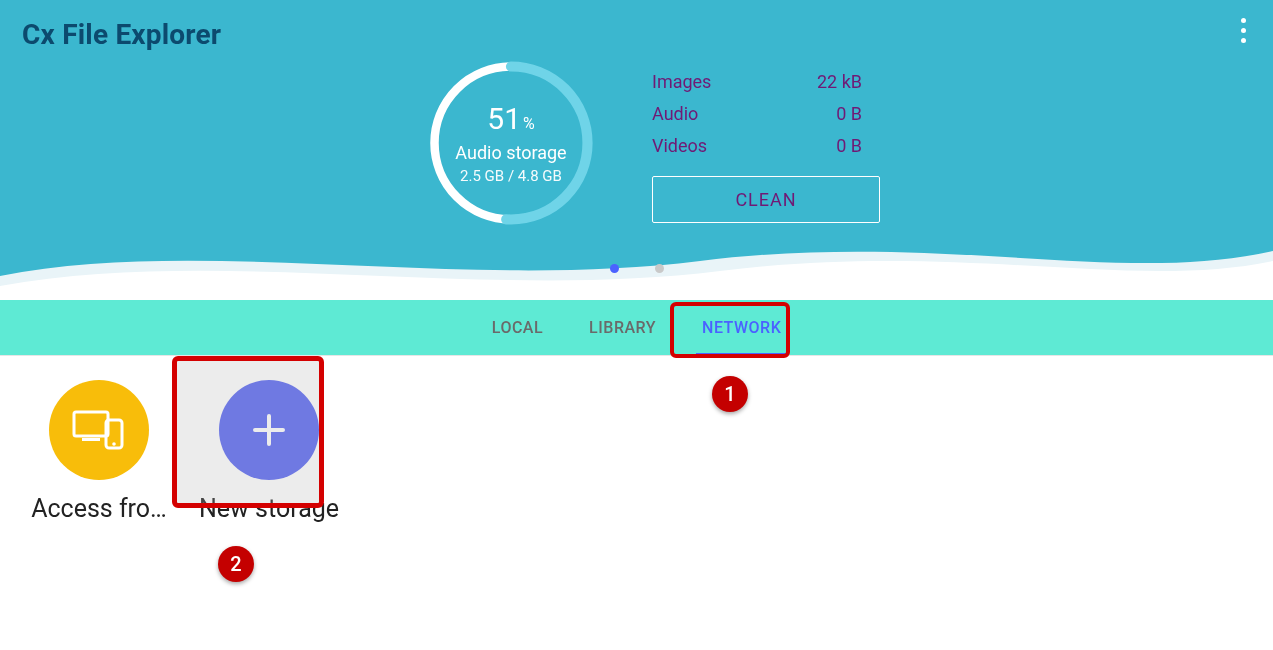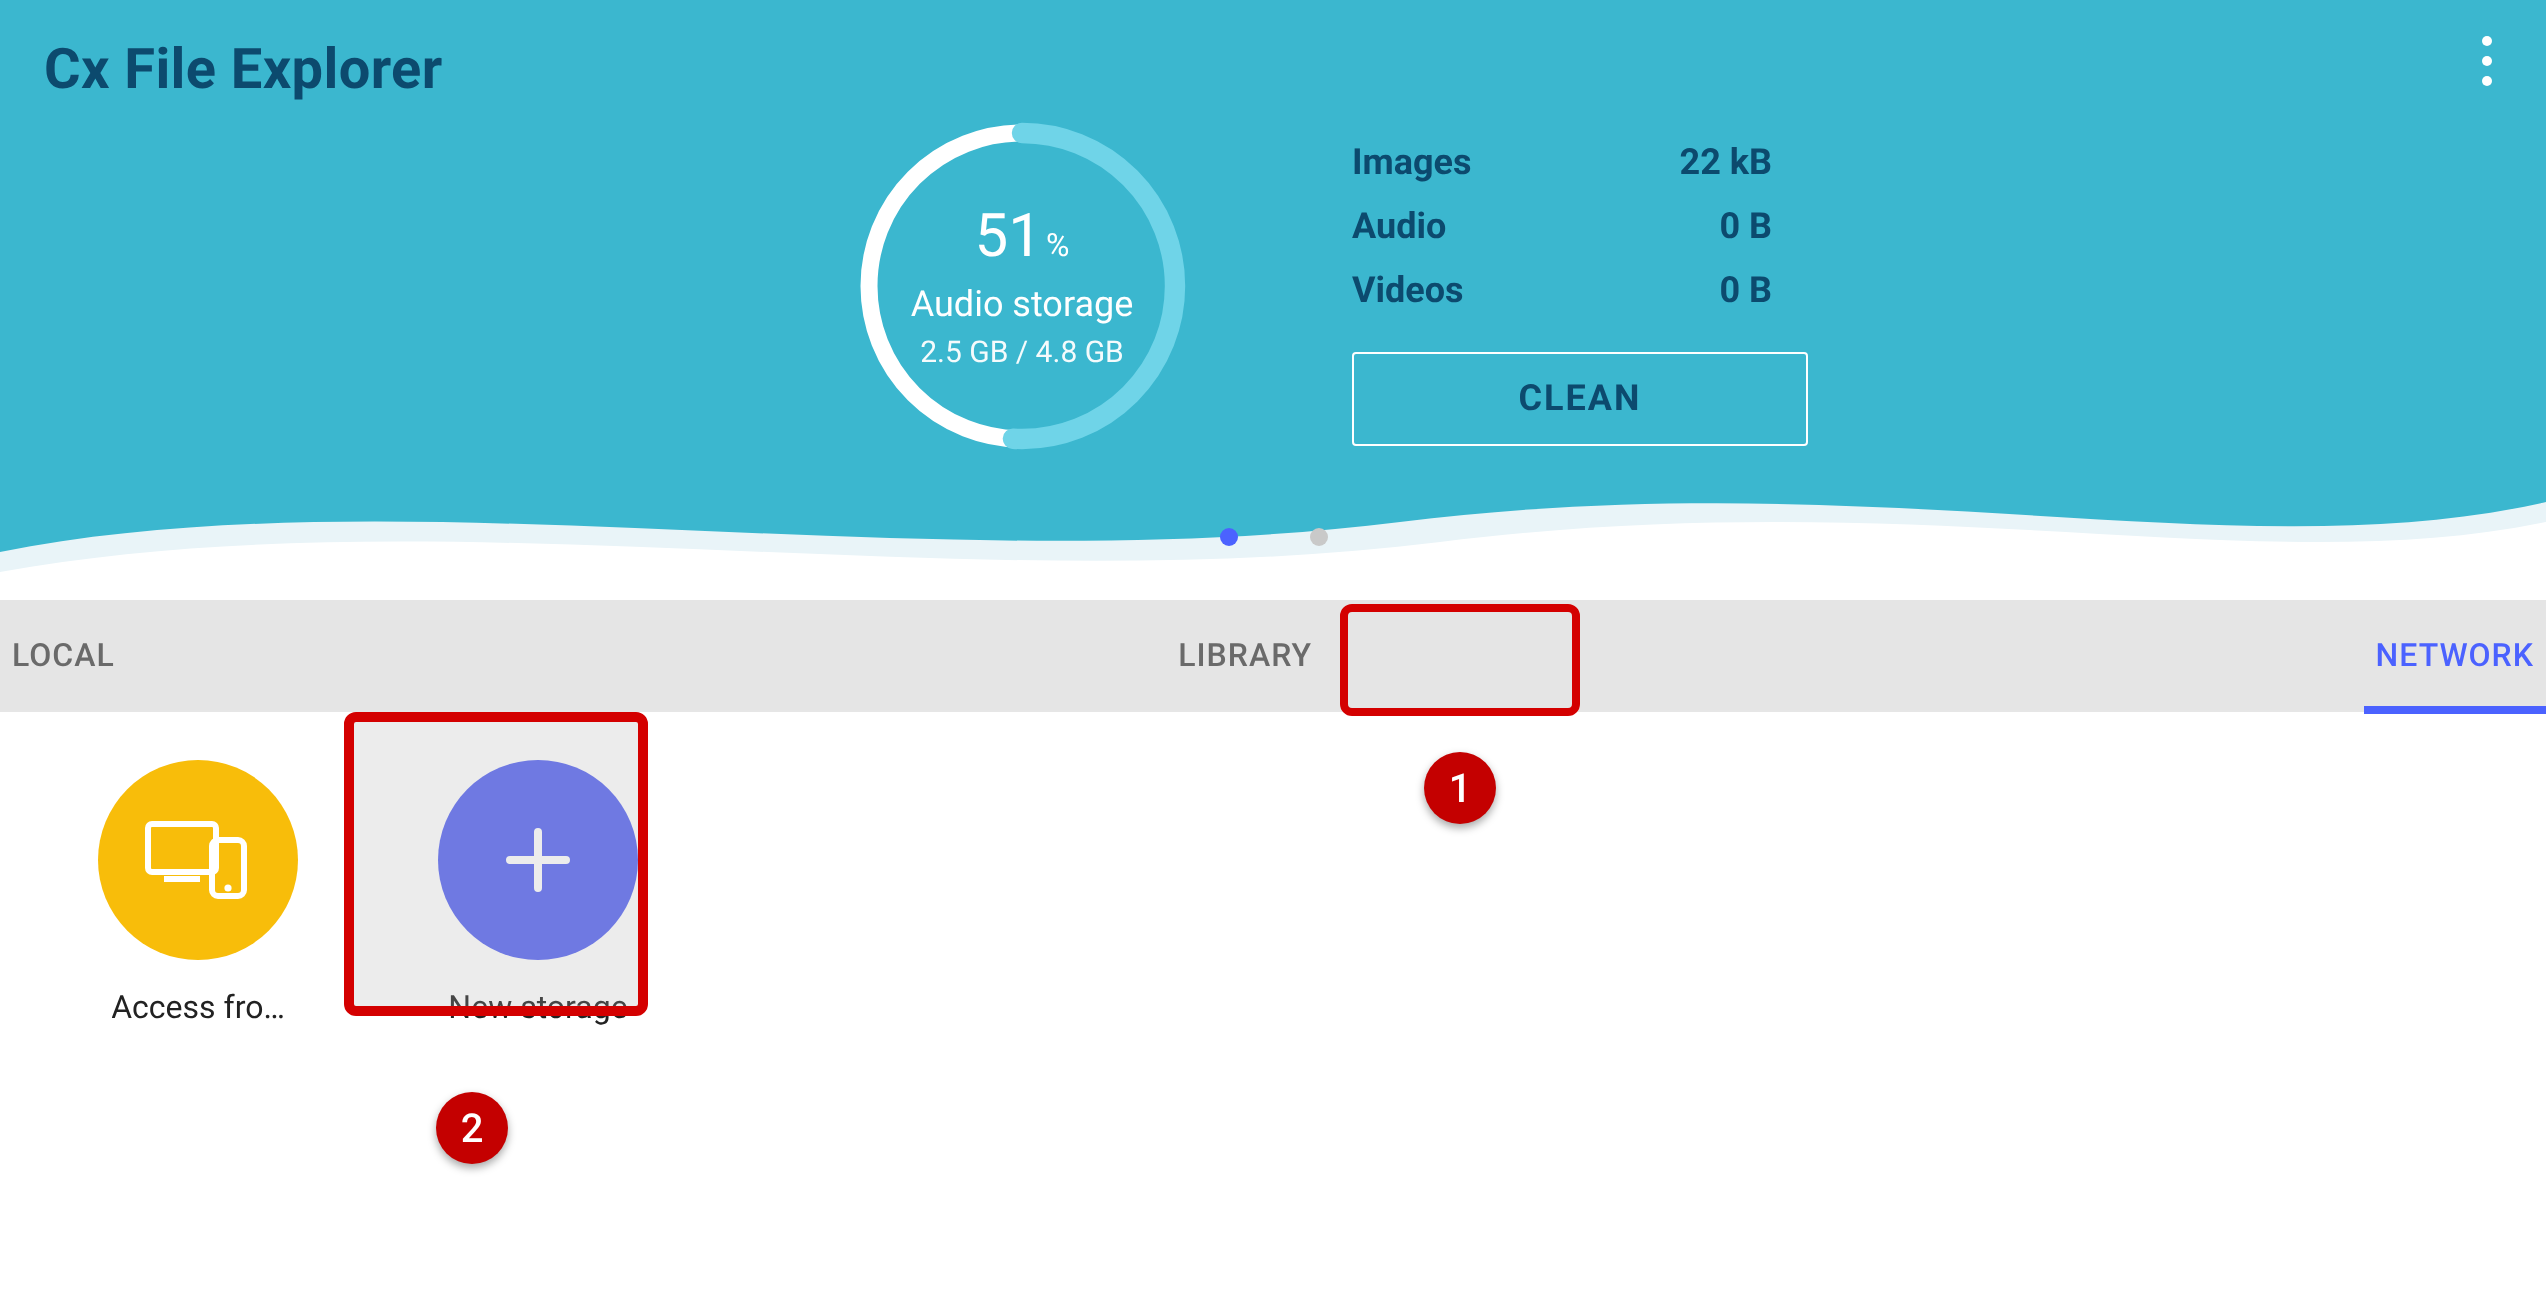--- a/index.html
+++ b/index.html
@@ -53,26 +53,25 @@
     color:#fff;text-align:center;
   }
   .ring-pct{font-size:30px;font-weight:400;}
   .ring-pct small{font-size:16px;margin-left:2px;}
   .ring-label{font-size:18px;margin-top:6px;}
   .ring-sub{font-size:15px;margin-top:4px;opacity:.95;text-align:right;}
 
   
   .stats {
     position:absolute;
-    left: 676px;
+    left: 652px;
     top: 66px;
     width: 210px;
-    color:#0c4a6e;
+    color:#701a75;
     font-size:18px;
-    font-weight:bold;
   }
   .stat-row{display:flex;justify-content:space-between;line-height:32px;}
   .clean-btn{
     margin-top:14px;
     border:1.5px solid #fff;
     border-radius:2px;
     text-align:center;
     padding:12px 0;
     font-size:18px;
     letter-spacing:1px;
@@ -90,26 +89,26 @@
     position:absolute;
     left:50%;top:264px;transform:translateX(-50%);
     display:flex;gap:36px;
   }
   .dot{width:9px;height:9px;border-radius:50%;background:#c9c9c9;}
   .dot.active{background:#4b62ff;}
 
   
   .tabs{
     display:flex;
-    justify-content:space-between;
+    justify-content:center;
     gap:34px;
     height:56px;
     align-items:center;
     border-bottom:1px solid #e6e6e6;
-    background:#e5e5e5;
+    background:#5eead4;
     position:relative;
   }
   .tab{
     font-size:16px;
     letter-spacing:.5px;
     color:#6a6a6a;
     font-weight:500;
     padding:18px 6px;
     cursor:pointer;
     position:relative;
@@ -147,21 +146,21 @@
     cursor:pointer;
   }
   .circle{
     width:100px;height:100px;border-radius:50%;
     display:flex;align-items:center;justify-content:center;
   }
   .circle.yellow{background:#f8bd0a;}
   .circle.blue{background:#5866f2;}
   .item-label{
     margin-top:14px;
-    font-size:16px;
+    font-size:25px;
     color:#222;
     white-space:nowrap;
     max-width:150px;
     overflow:hidden;
     text-overflow:ellipsis;
   }
 
   
   .hi-box-2{
     position:absolute;

